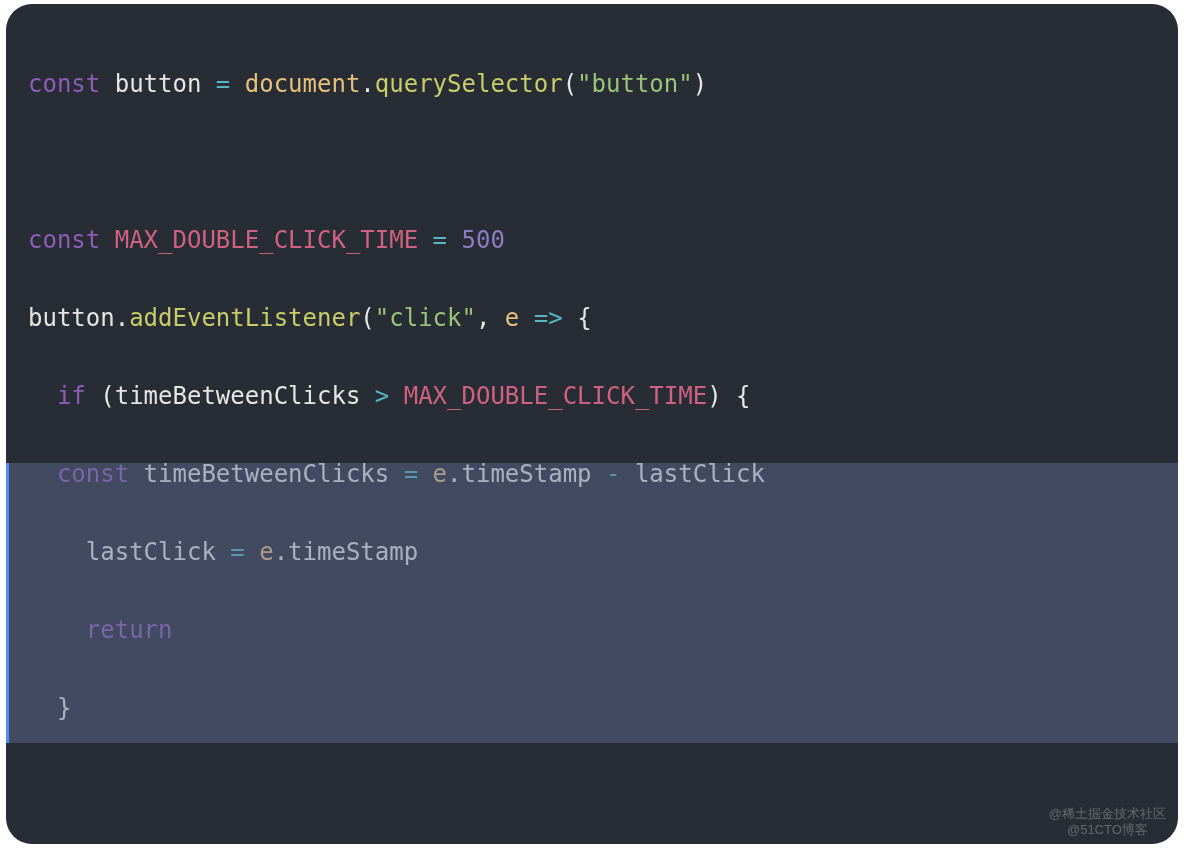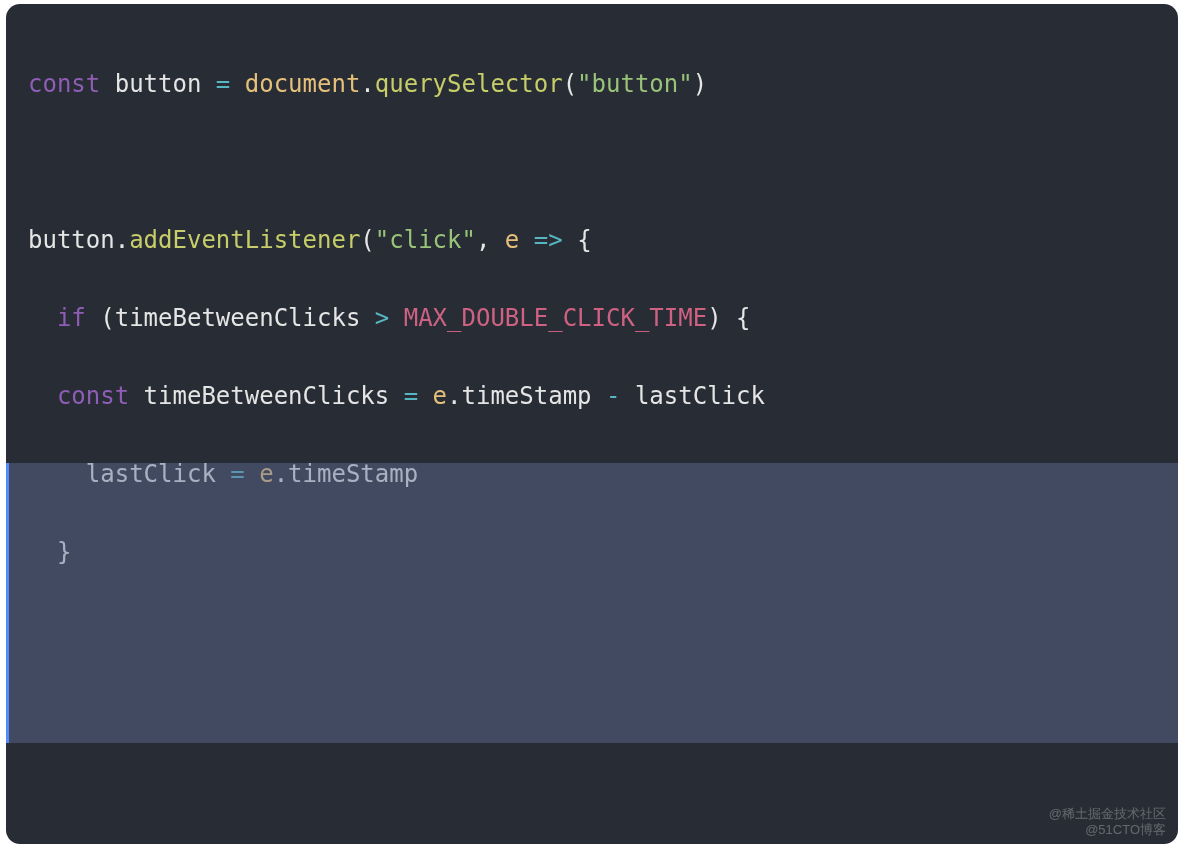--- a/index.html
+++ b/index.html
@@ -10,21 +10,21 @@
     background: #ffffff;
     font-family: "Menlo", "Consolas", "DejaVu Sans Mono", monospace;
   }
   .code-block {
     position: relative;
     box-sizing: border-box;
     width: 1172px;
     height: 840px;
     margin: 4px auto;
     background: #282c34;
-    border-radius: 14px;
+    border-radius: 26px;
     overflow: hidden;
     color: #abb2bf;
     font-size: 24px;
     line-height: 39px;
   }
   .code-inner {
     padding: 22px 0 0 22px;
     white-space: pre;
   }
   .code-line {
@@ -36,21 +36,21 @@
     left: 0;
     right: 0;
     background: rgba(95, 110, 150, 0.45);
     pointer-events: none;
     border-left: 3px solid #528bff;
   }
   .watermark {
     position: absolute;
     right: 12px;
     bottom: 6px;
-    text-align: right;
+    text-align: center;
     font-family: "PingFang SC", "Microsoft YaHei", sans-serif;
     font-size: 13px;
     line-height: 16px;
     color: rgba(255,255,255,0.28);
     white-space: pre;
   }
   
   .kw   { color: #8e5db6; }   
   .var  { color: #e5e5e5; }   
   .op   { color: #56b6c2; }   
@@ -65,24 +65,26 @@
 </head>
 <body>
 
 <div class="code-block">
 
   <div class="highlighted-region" style="top:459px; height:280px;"></div>
 
   <div class="code-inner">
 <span class="code-line"><span class="kw">const </span><span class="var">button </span><span class="op">= </span><span class="obj">document</span><span class="pun">.</span><span class="fn">querySelector</span><span class="pun">(</span><span class="str">"button"</span><span class="pun">)</span></span>
 <span class="code-line"><span></span></span>
+<span class="code-line"><span class="kw">const </span><span class="prop">MAX_DOUBLE_CLICK_TIME </span><span class="op">= </span><span class="num">500</span></span>
 <span class="code-line"><span class="var">button</span><span class="pun">.</span><span class="fn">addEventListener</span><span class="pun">(</span><span class="str">"click"</span><span class="pun">, </span><span class="obj">e </span><span class="op">=&gt; </span><span class="pun">{</span></span>
 <span class="code-line"><span>  </span><span class="kw">if </span><span class="pun">(</span><span class="var">timeBetweenClicks </span><span class="op">&gt; </span><span class="prop">MAX_DOUBLE_CLICK_TIME</span><span class="pun">) </span><span class="pun">{</span></span>
 <span class="code-line"><span>  </span><span class="kw">const </span><span class="var">timeBetweenClicks </span><span class="op">= </span><span class="obj">e</span><span class="pun">.</span><span class="var">timeStamp </span><span class="op">- </span><span class="var">lastClick</span></span>
 <span class="code-line"><span>    </span><span class="var">lastClick </span><span class="op">= </span><span class="obj">e</span><span class="pun">.</span><span class="var">timeStamp</span></span>
+<span class="code-line"><span>    </span><span class="kw">return</span></span>
 <span class="code-line"><span>  </span><span class="pun">}</span></span>
 
 
 
 
 
 
 
 
 

